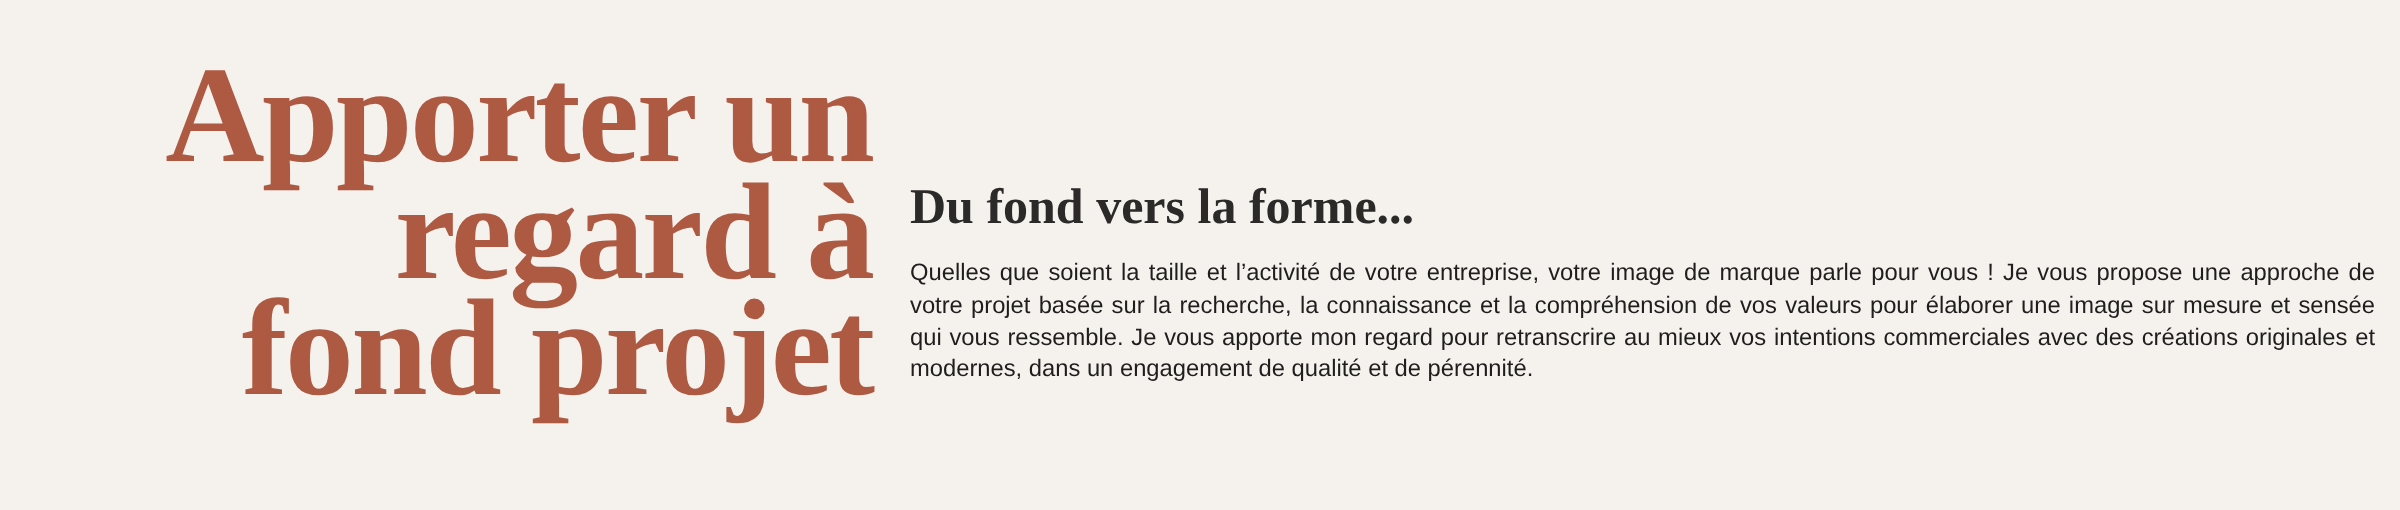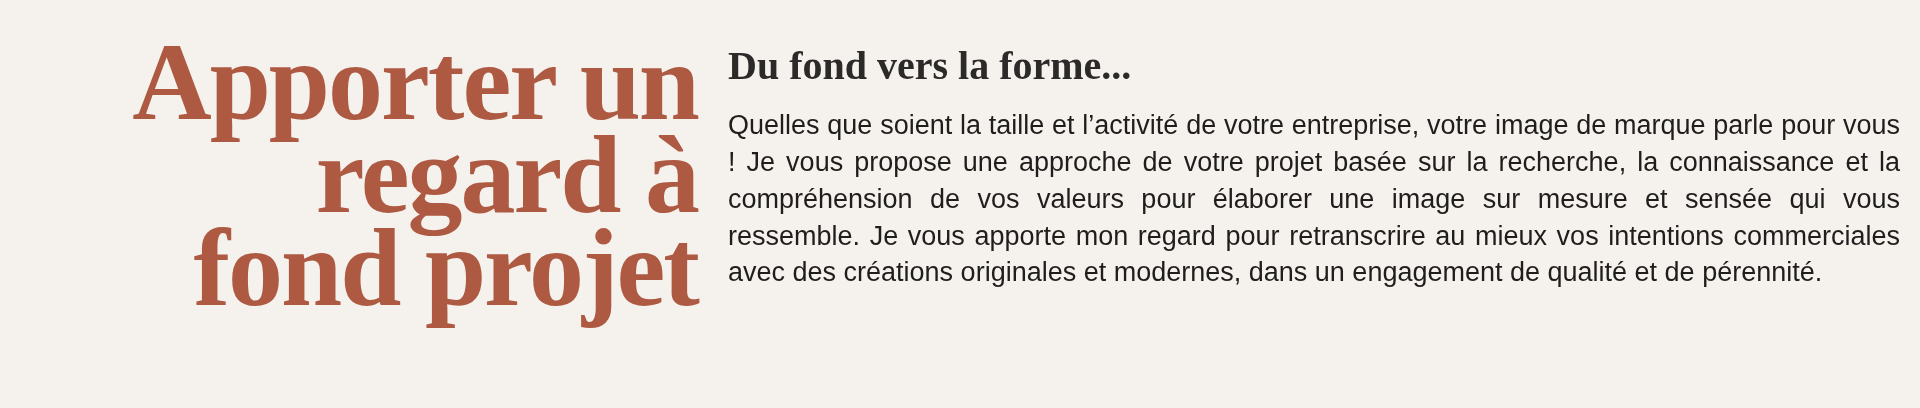--- a/index.html
+++ b/index.html
@@ -11,21 +11,21 @@
     height: 408px;
     background: #f5f2ee;
     overflow: hidden;
     font-family: "Liberation Sans", sans-serif;
   }
   .hero {
     box-sizing: border-box;
     width: 1624px;
     height: 408px;
     display: flex;
-    align-items: flex-start;
+    align-items: center;
     padding: 40px 24px 0 40px;
   }
   .hero-title {
     box-sizing: border-box;
     width: 658px;
     flex: 0 0 auto;
     text-align: right;
     font-family: "Liberation Serif", "DejaVu Serif", serif;
     font-weight: 700;
     font-size: 110px;
@@ -50,21 +50,21 @@
     line-height: 1.0;
     letter-spacing: 0px;
     color: #2b2a28;
     margin: 0 0 0 0;
     padding-top: 6px;
   }
   .hero-paragraph {
     margin: 21px 0 0 0;
     font-family: "Liberation Sans", sans-serif;
     font-weight: 400;
-    font-size: 27px;
+    font-size: 19px;
     line-height: 1.365;
     color: #1f1e1d;
     text-align: justify;
     text-justify: inter-word;
   }
 </style>
 </head>
 <body>
 
 <section class="hero">

